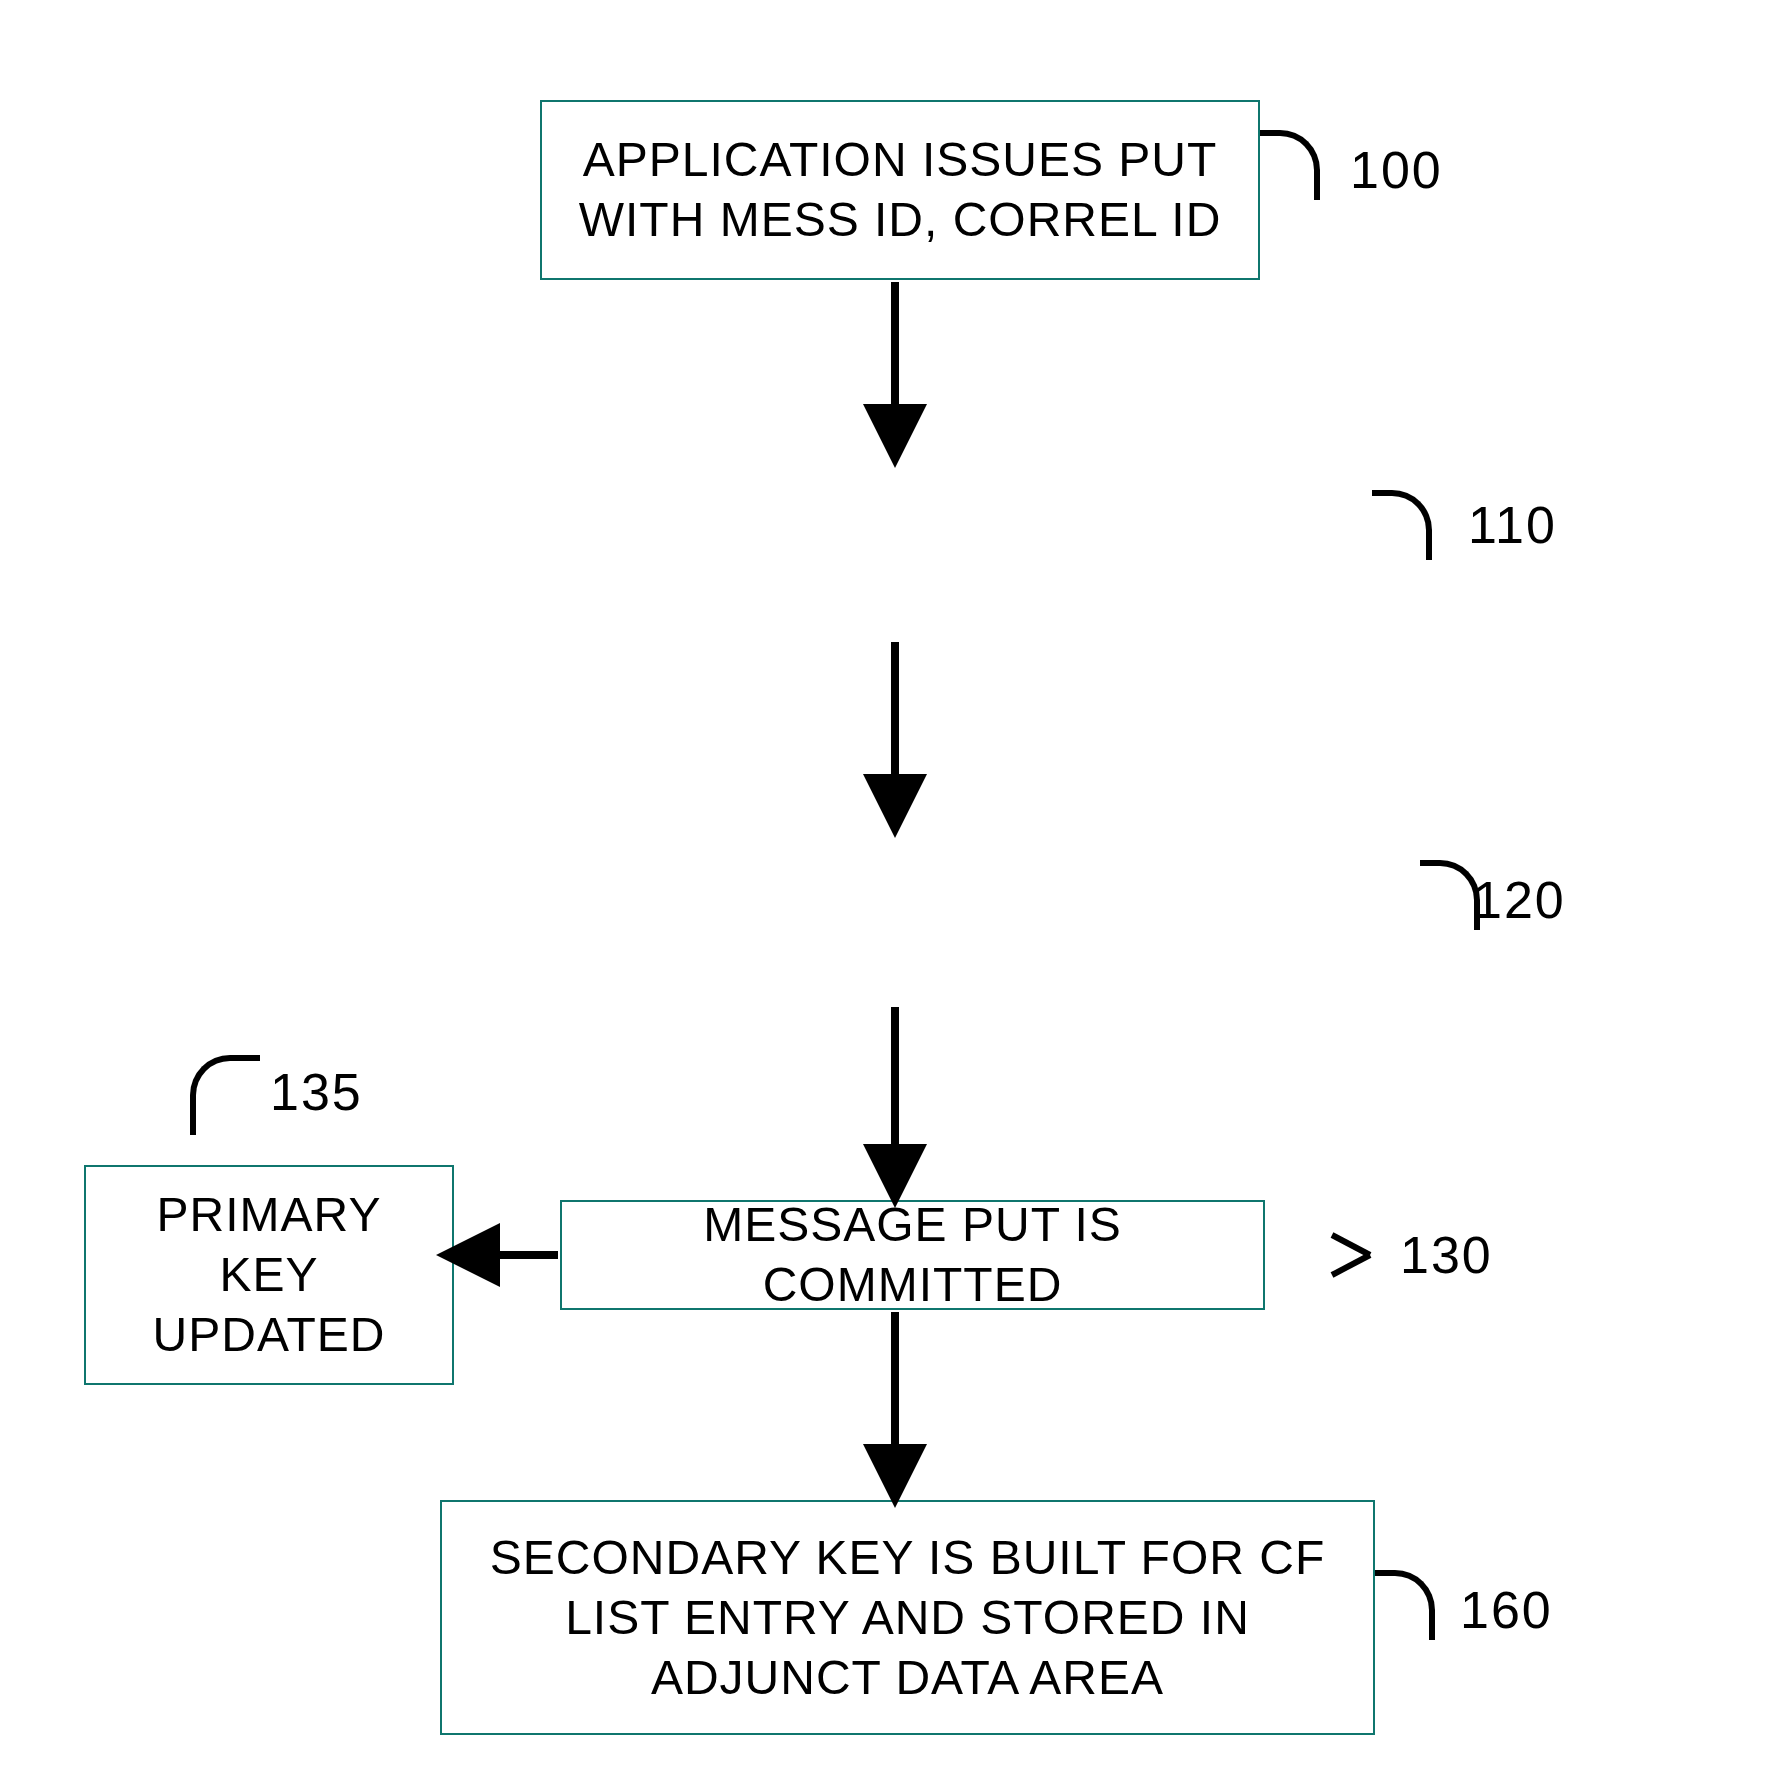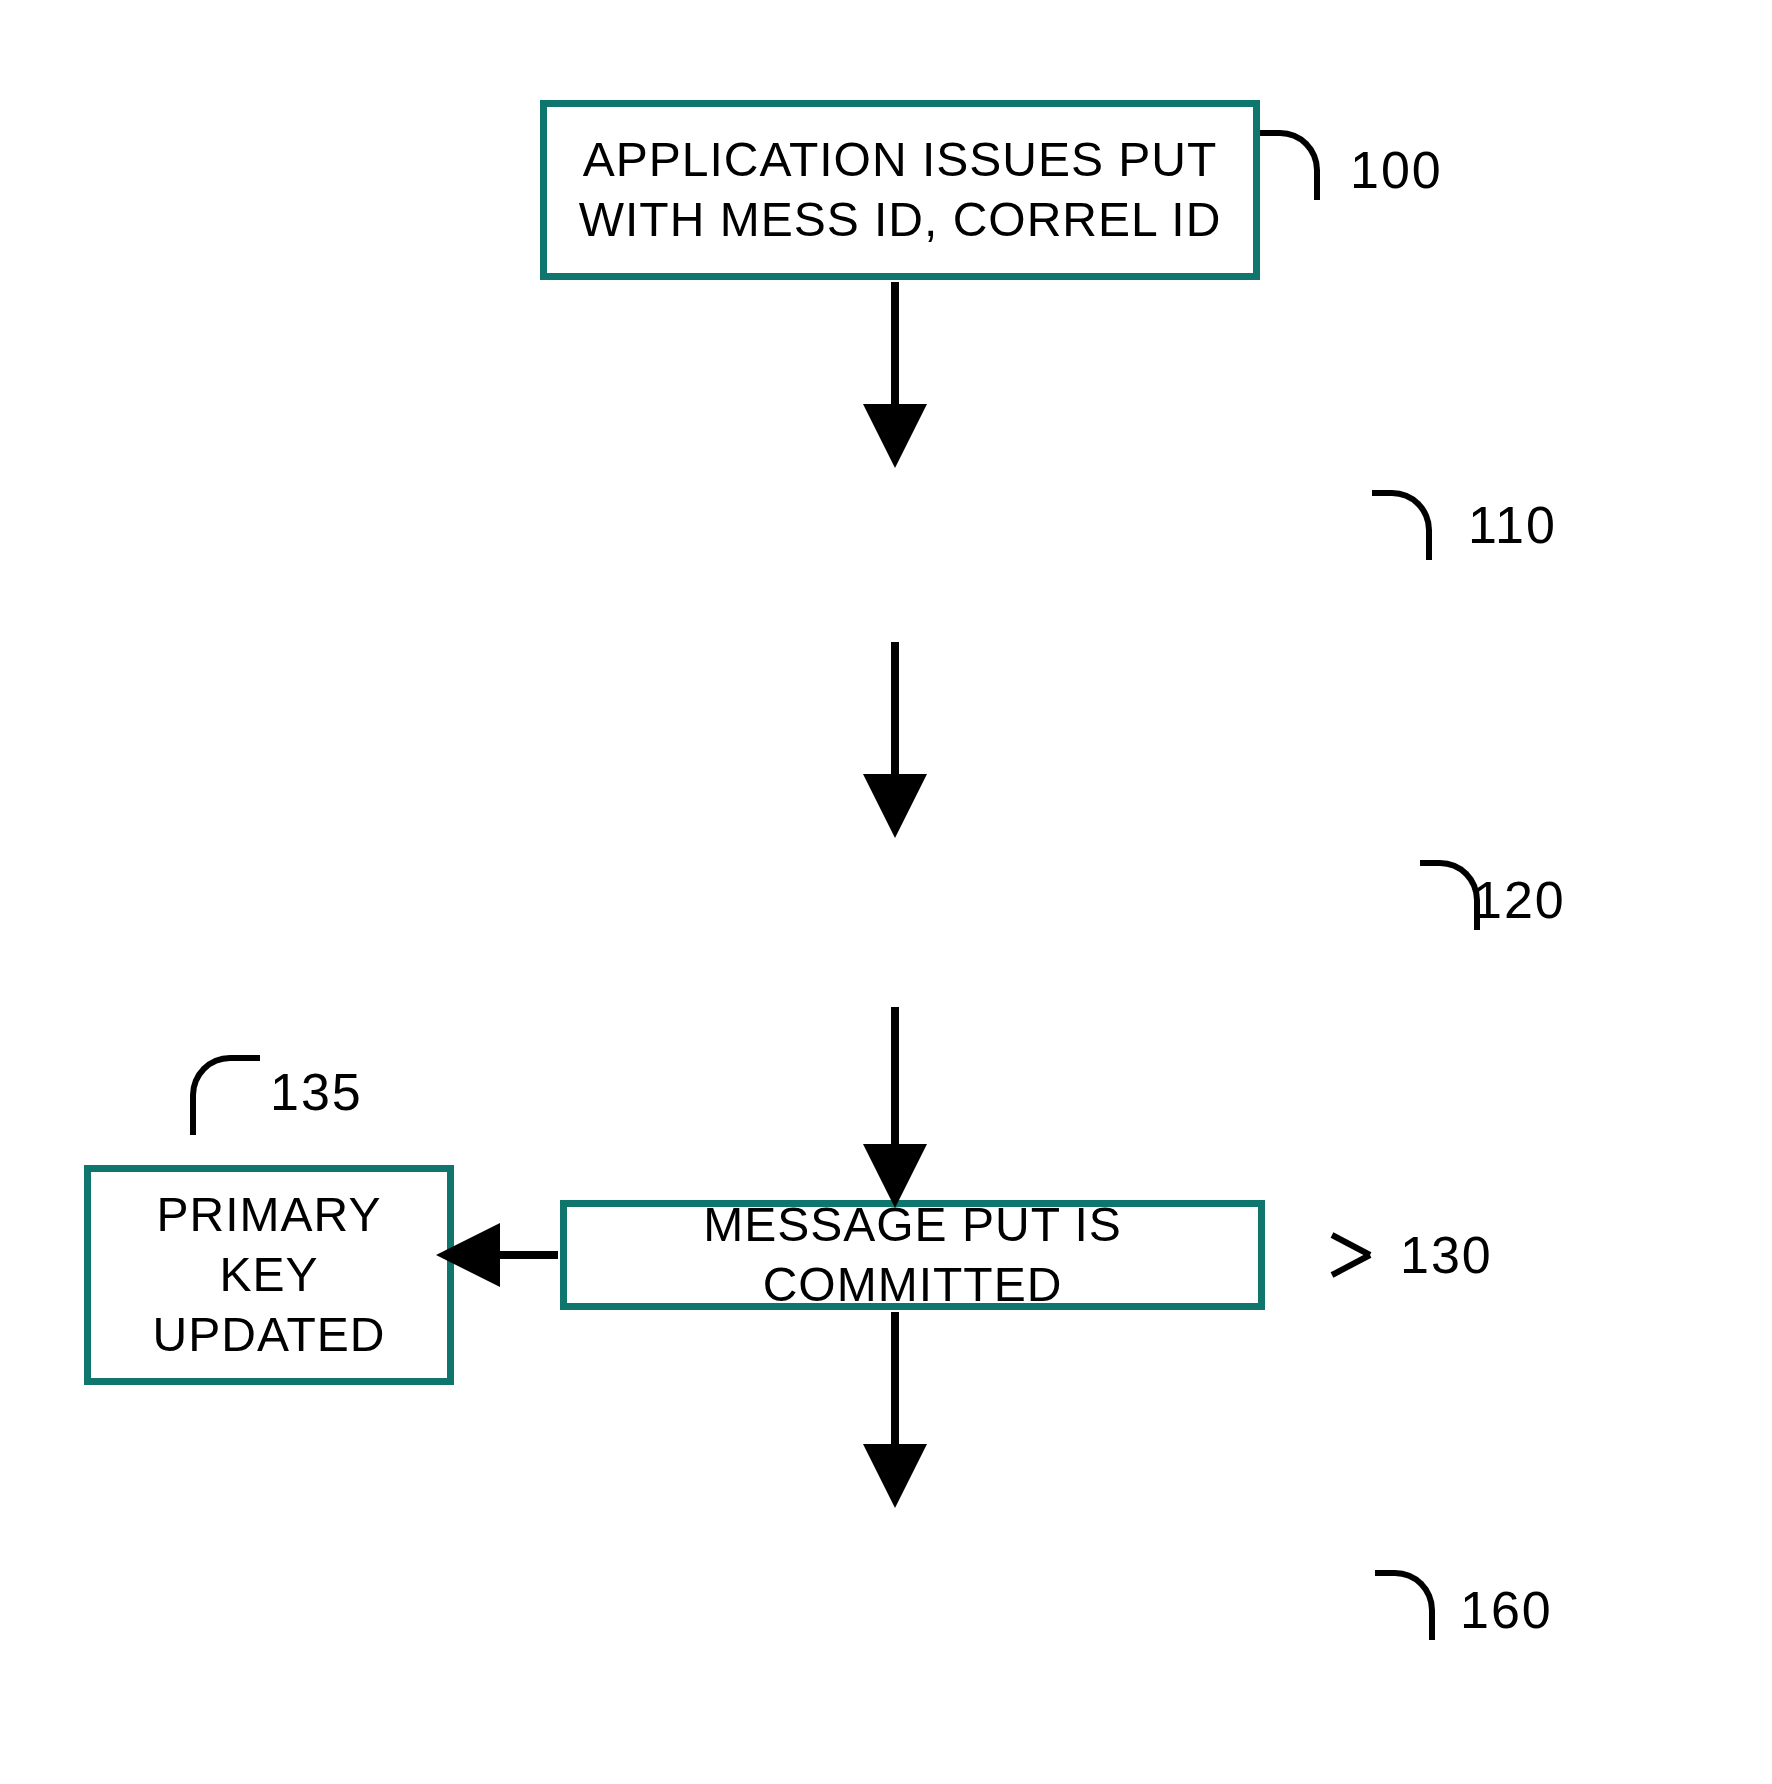--- a/index.html
+++ b/index.html
@@ -8,21 +8,21 @@
     background: #fff;
     font-family: "Arial Narrow", Arial, Helvetica, sans-serif;
   }
   .canvas {
     position: relative;
     width: 1772px;
     height: 1784px;
   }
   .box {
     position: absolute;
-    border: 7px solid #0f766e;
+    border: 2px solid #0f766e;
     background: #fff;
     display: flex;
     align-items: center;
     justify-content: center;
     text-align: center;
     font-size: 48px;
     font-weight: 400;
     letter-spacing: 1px;
     padding: 10px 20px;
     box-sizing: border-box;
@@ -83,20 +83,25 @@
   </div>
   <span class="label" style="left:1400px; top:1225px;">130</span>
 
   <div class="box" style="left:84px; top:1165px; width:370px; height:220px;">
     <span style="white-space:pre-line;">PRIMARY KEY
 UPDATED</span>
   </div>
   <div class="hook left" style="left:190px; top:1055px; height:80px; width:70px;"></div>
   <span class="label" style="left:270px; top:1062px;">135</span>
 
+  <div class="box" style="left:440px; top:1500px; width:935px; height:235px;">
+    <span style="white-space:pre-line;">SECONDARY KEY IS BUILT FOR CF
+LIST ENTRY AND STORED IN
+ADJUNCT DATA AREA</span>
+  </div>
   <div class="hook" style="left:1375px; top:1570px;"></div>
   <span class="label" style="left:1460px; top:1580px;">160</span>
 
   <svg class="arrows">
     <defs>
       <marker id="arrowhead" markerWidth="8" markerHeight="8" refX="6" refY="4" orient="auto" markerUnits="strokeWidth">
         <path d="M0,0 L8,4 L0,8 Z" fill="#000"></path>
       </marker>
     </defs>
 

